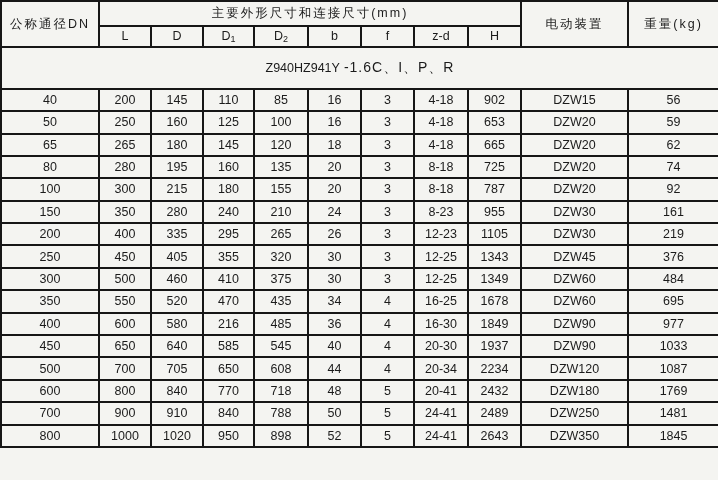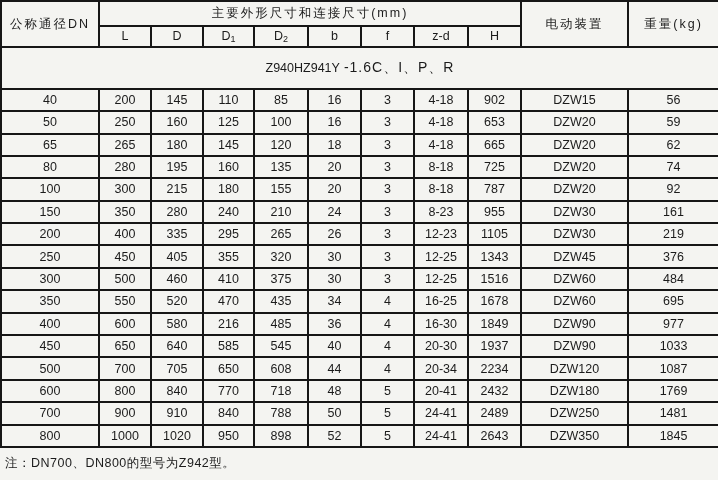--- a/index.html
+++ b/index.html
@@ -229,21 +229,21 @@
         </tr>
         <tr class="data-row">
           <td>300</td>
           <td>500</td>
           <td>460</td>
           <td>410</td>
           <td>375</td>
           <td>30</td>
           <td>3</td>
           <td>12-25</td>
-          <td>1516</td>
+          <td>1349</td>
           <td>DZW60</td>
           <td>484</td>
         </tr>
         <tr class="data-row">
           <td>350</td>
           <td>550</td>
           <td>520</td>
           <td>470</td>
           <td>435</td>
           <td>34</td>
@@ -327,15 +327,14 @@
           <td>52</td>
           <td>5</td>
           <td>24-41</td>
           <td>2643</td>
           <td>DZW350</td>
           <td>1845</td>
         </tr>
       </tbody>
   </table>
 
-  <div class="footnote">注：DN700、DN800的型号为Z942型。</div>
 
 </div>
 
 </body></html>

